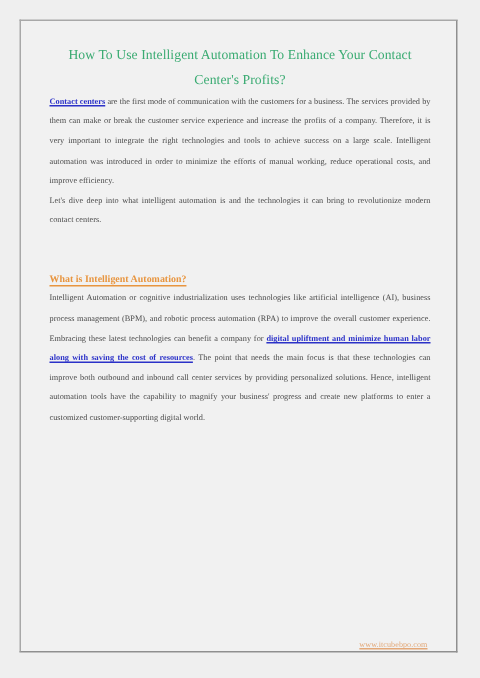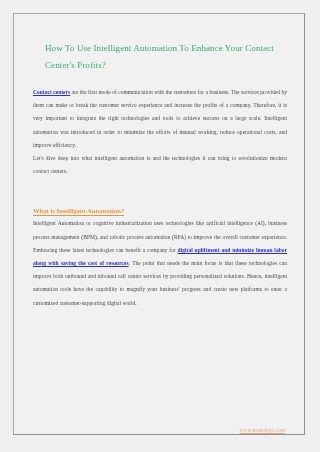--- a/index.html
+++ b/index.html
@@ -30,26 +30,26 @@
 
   .inner {
     position: absolute;
     left: 19px;
     top: 0;
     width: 254px;
     height: 100%;
   }
 
   .doc-title {
-    margin: 12px;
+    margin: 0;
     padding-top: 14px;
     font-size: 9.1px;
     line-height: 17px;
     font-weight: normal;
-    text-align: left;
+    text-align: center;
     color: #3aab72;
     letter-spacing: 0.05px;
   }
 
   p.para {
     margin: 0;
     font-size: 5.5px;
     line-height: 13.2px;
     color: #4a4a4a;
     text-align: justify;

